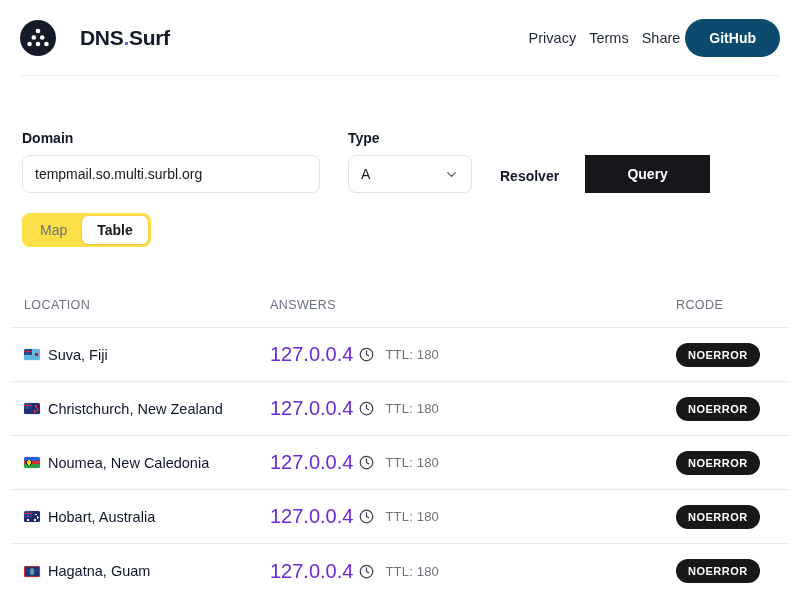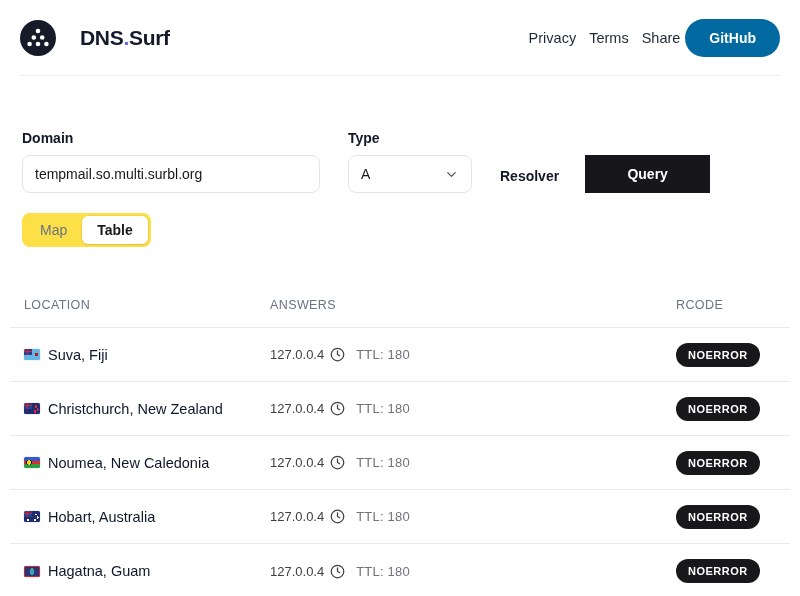--- a/index.html
+++ b/index.html
@@ -8,21 +8,21 @@
 
   
   .header { height:76px; margin:0 20px; display:flex; align-items:center;
             justify-content:space-between; border-bottom:1px solid #eceef2; }
   .brand { display:flex; align-items:center; gap:24px; }
   .brand-logo { width:36px; height:36px; flex:none; }
   .brand-text { font-size:21px; font-weight:700; letter-spacing:-0.3px; color:#131a2a; }
   .brand-dot { color:#6366f1; }
   .nav { display:flex; align-items:center; gap:13px; }
   .nav-link { font-size:14.5px; font-weight:500; color:#1f2937; cursor:pointer; }
-  .github-btn { margin-left:-8px; background:#0369a1; color:#fff; border:none;
+  .github-btn { margin-left:-8px; background:#0c4a6e; color:#fff; border:none;
                 border-radius:999px; padding:11px 24px; font-size:14px; font-weight:600;
                 font-family:inherit; cursor:pointer; }
 
   
   .main { padding:0 22px; }
   .form-row { margin-top:54px; display:flex; align-items:flex-end; gap:28px; }
   .field-label { display:block; font-size:14px; font-weight:600; color:#111827; margin-bottom:9px; }
   .text-input, .select-box {
       height:38px; border:1px solid #e4e4e7; border-radius:8px; background:#fff;
       font-size:14px; color:#18181b; padding:0 12px;
@@ -48,21 +48,21 @@
   .table { margin:35px -12px 0; }
   .trow, .thead-row { display:flex; align-items:center; padding:0 14px; }
   .thead-row { height:46px; border-bottom:1px solid #e8eaee; }
   .th { font-size:12.5px; font-weight:500; color:#6b7280; letter-spacing:0.4px; }
   .cell-loc { width:246px; display:flex; align-items:center; }
   .cell-ans { flex:1; display:flex; align-items:center; }
   .cell-rcode { width:100px; display:flex; align-items:center; }
   .trow { height:54px; border-bottom:1px solid #e8eaee; }
   .trow:last-child { border-bottom:none; }
   .loc-text { font-size:14.5px; font-weight:500; color:#0f172a; }
-  .ip { font-size:13px; font-weight:500; color:#404040; }
+  .ip { font-size:20px; font-weight:500; color:#6d28d9; }
   .clock { width:15px; height:15px; stroke:#3f3f46; margin-left:6px; flex:none; }
   .ttl { font-size:13px; color:#71717a; margin-left:11px; letter-spacing:0.2px; }
   .badge { background:#18181b; color:#fff; font-size:11px; font-weight:700;
            letter-spacing:0.5px; padding:6px 12px; border-radius:999px; }
 
   
   .flag { width:16px; height:11px; display:inline-block; border-radius:1.5px; margin-right:8px;
           flex:none; background-repeat:no-repeat; box-shadow:0 0 0 .5px rgba(0,0,0,.10); }
   .flag-fj { background-color:#62b5e5;
     background-image:

